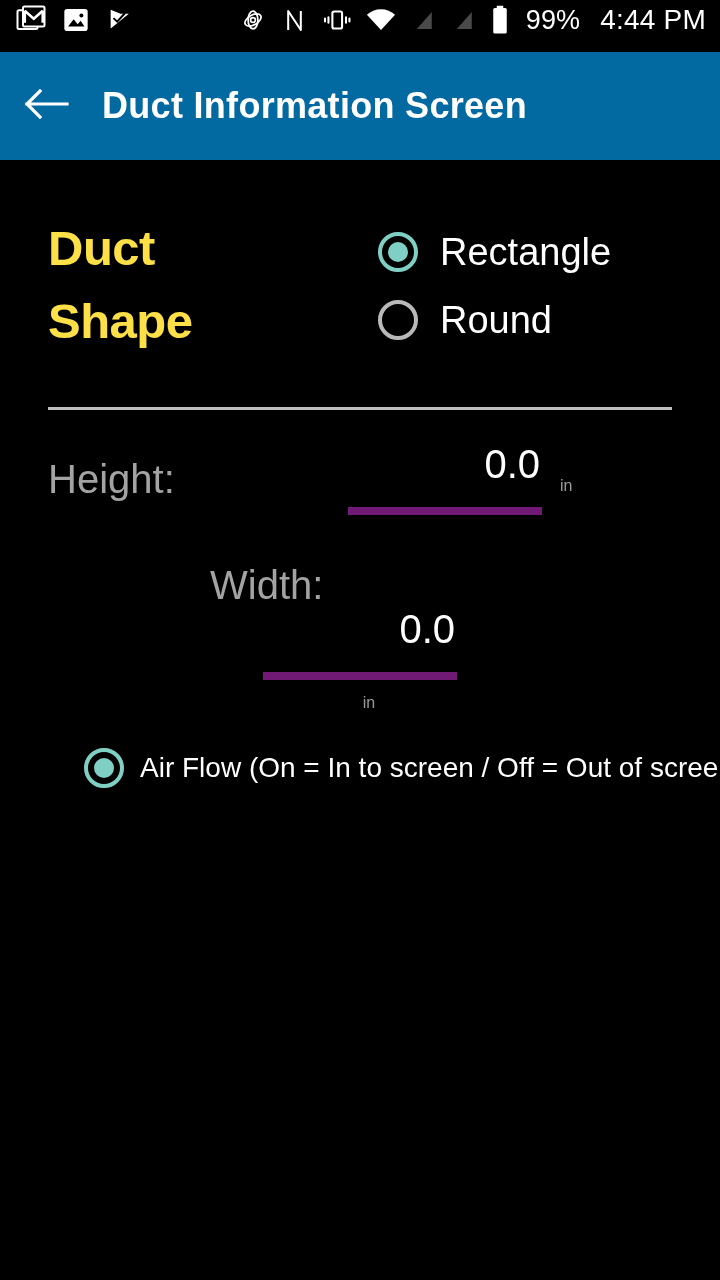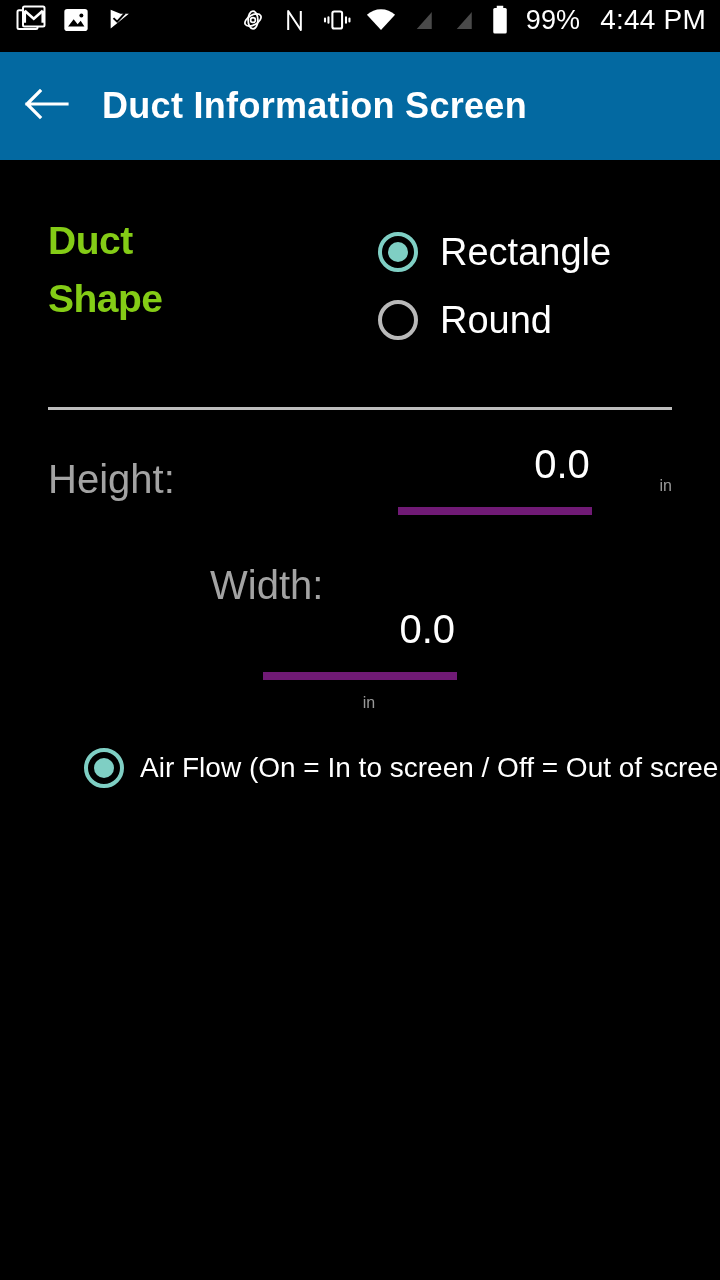--- a/index.html
+++ b/index.html
@@ -95,22 +95,22 @@
   
   .shape-row {
     position: absolute;
     top: 52px;
     left: 48px;
     width: 624px;
     display: flex;
     align-items: flex-start;
   }
   .shape-label {
-    color: #84cc16;
-    font-size: 39px;
+    color: #fde047;
+    font-size: 49px;
     font-weight: bold;
     line-height: 1.48;
     width: 330px;
     letter-spacing: -0.5px;
   }
   .shape-options {
     padding-top: 6px;
   }
   .opt {
     display: flex;
@@ -161,21 +161,21 @@
 
   
   .field-row {
     position: absolute;
     left: 48px;
     width: 624px;
     height: 78px;
     display: flex;
     align-items: center;
   }
-  .field-row.height { top: 280px; justify-content: space-between; }
+  .field-row.height { top: 280px; }
   .field-row.width  { top: 403px; flex-direction: column; }
 
   .field-label {
     color: #a3a3a3;
     font-size: 40px;
     width: 300px;
     flex: 0 0 auto;
   }
   .field-input-wrap {
     position: relative;

